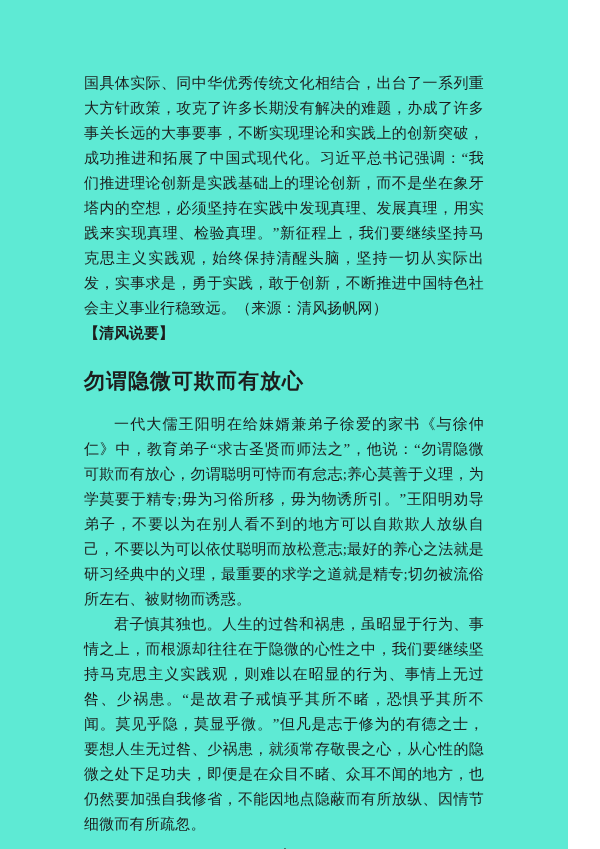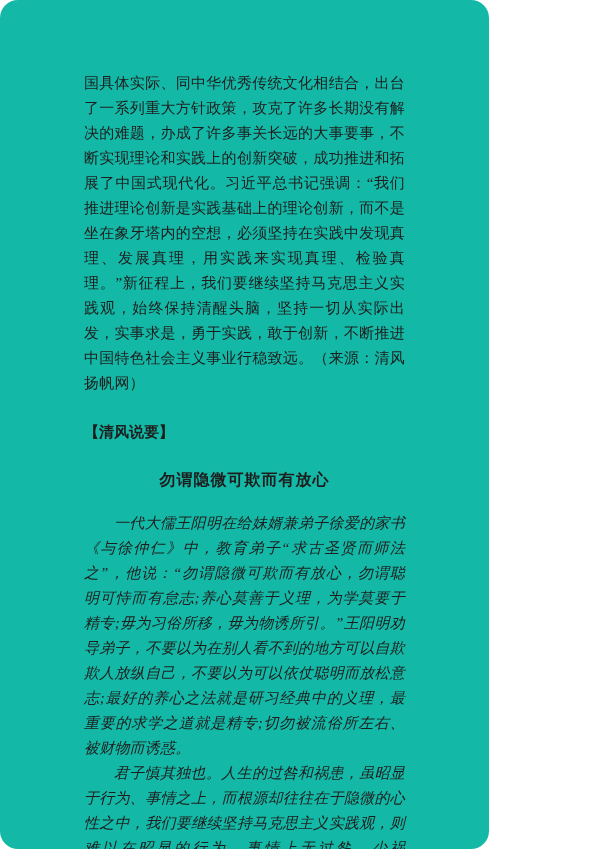--- a/index.html
+++ b/index.html
@@ -2,53 +2,50 @@
 <html><head>
 <meta charset="utf-8">
 <style>
   html, body {
     margin: 0;
     padding: 0;
     background: #ffffff;
   }
   .page {
     position: relative;
-    width: 489px;
+    width: 568px;
     height: 849px;
-    background: #14b8a6;
+    background: #5eead4;
     box-sizing: border-box;
     padding: 71px 84px 0 84px;
     font-family: "Liberation Serif", "DejaVu Serif", serif;
     color: #1d1d1d;
     overflow: hidden;
-    border-radius: 18px;
   }
   .body-text {
     font-size: 15px;
     line-height: 25px;
     text-align: justify;
     text-justify: inter-character;
     letter-spacing: 0.2px;
     margin: 0;
   }
   .indented {
     text-indent: 2em;
-    font-style: italic;
   }
   .section-header {
     font-size: 15px;
     line-height: 25px;
     font-weight: bold;
-    margin-top: 24px;
   }
   .article-title {
-    font-size: 16px;
+    font-size: 21px;
     line-height: 28px;
     font-weight: bold;
-    text-align: center;
+    text-align: left;
     margin-top: 21px;
     letter-spacing: 1px;
   }
   .first-body-para {
     margin-top: 17px;
   }
   .page-number {
     font-size: 14px;
     line-height: 25px;
     text-align: center;

